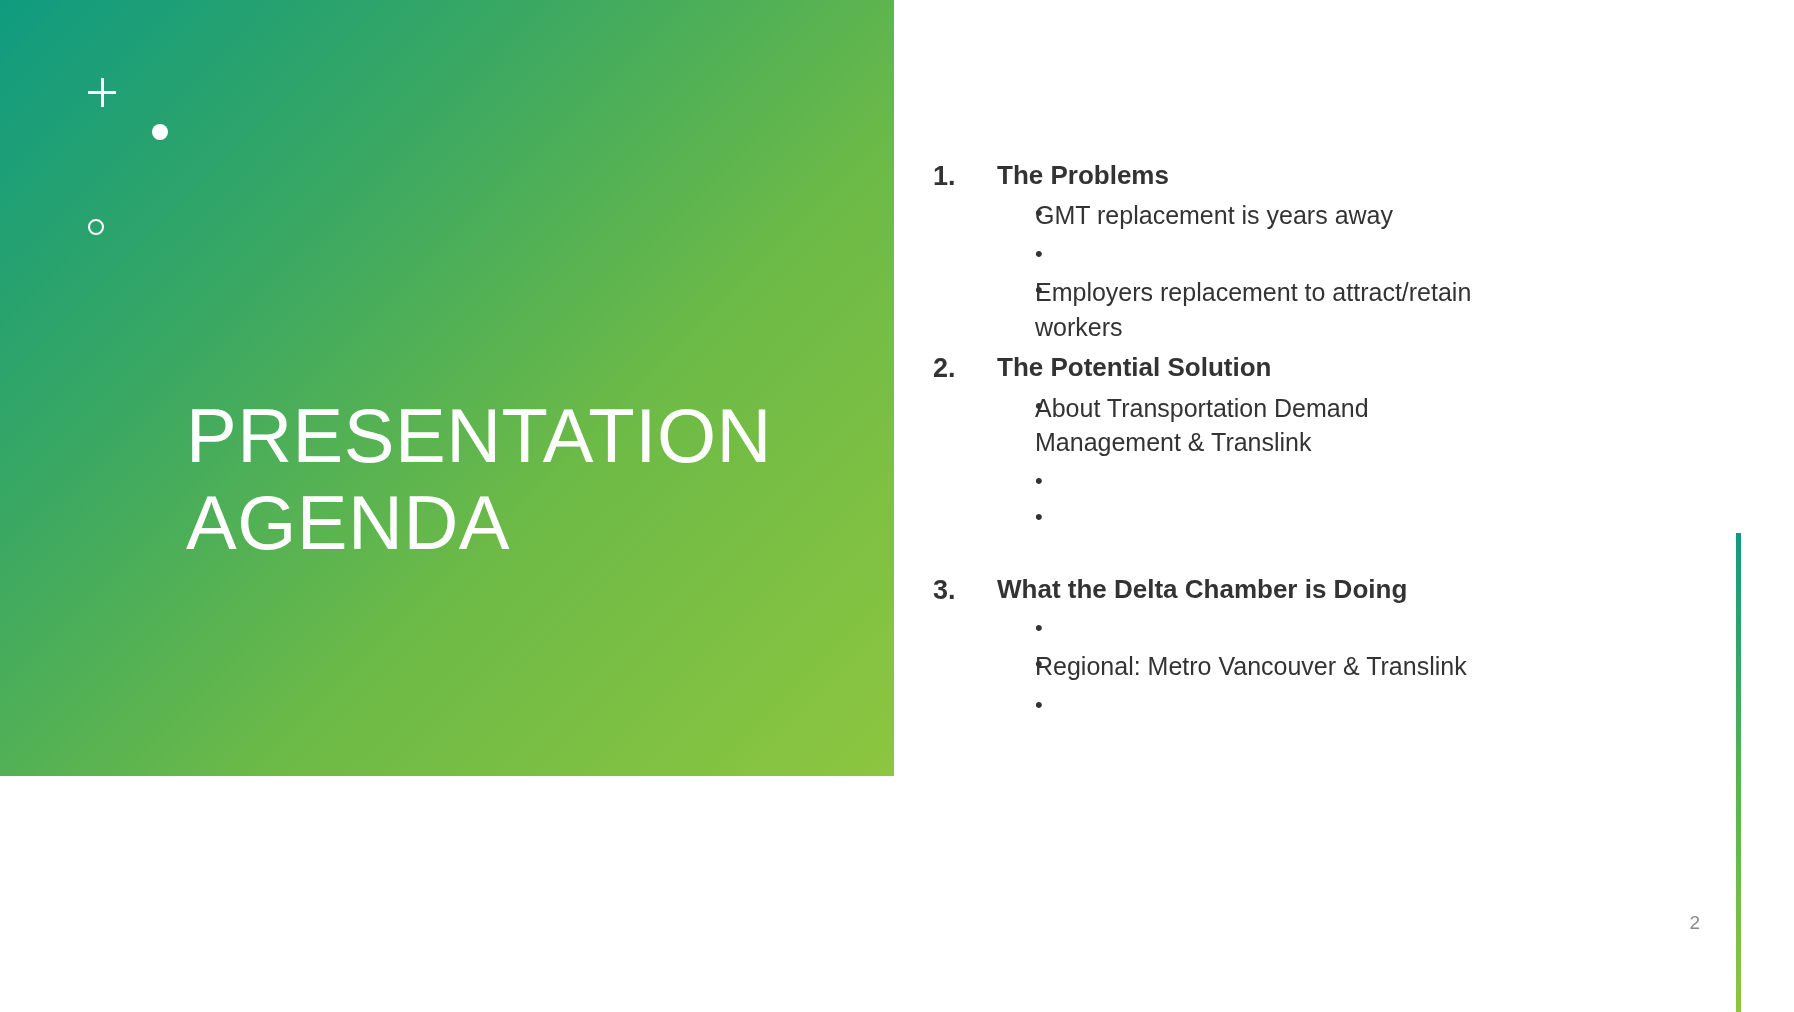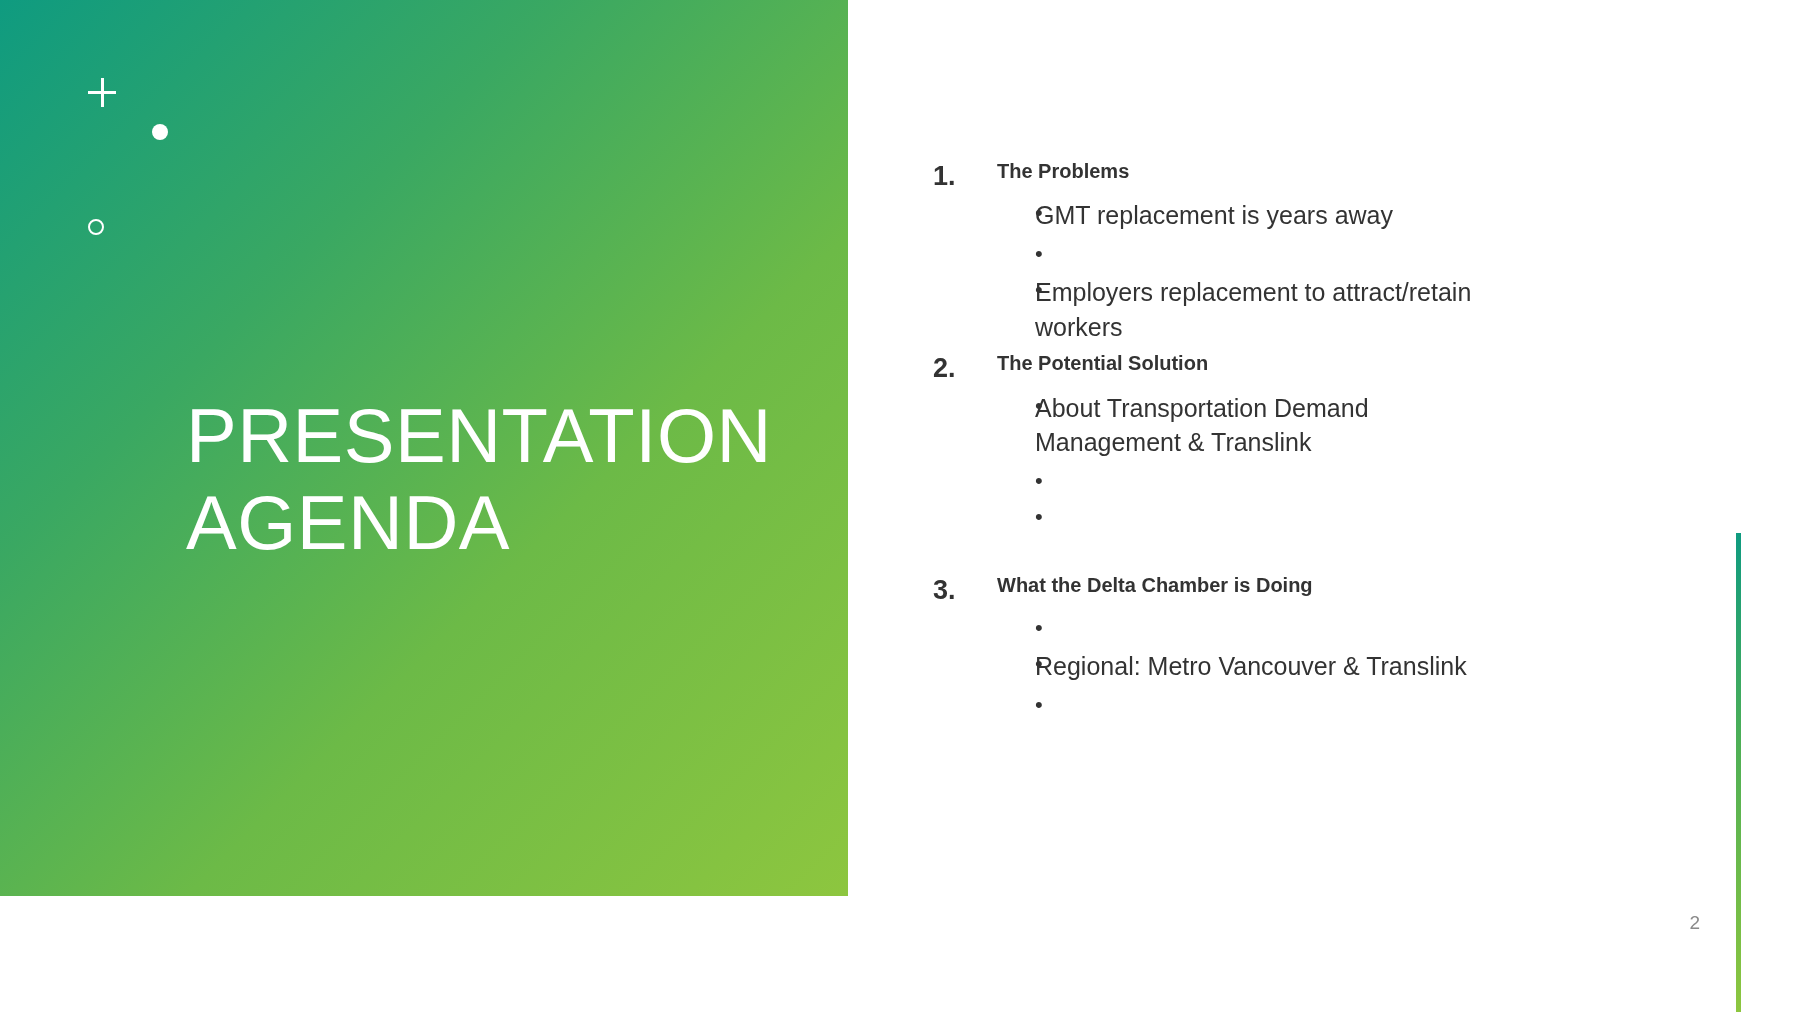--- a/index.html
+++ b/index.html
@@ -20,22 +20,23 @@
     background: #ffffff;
     overflow: hidden;
   }
 
   
   .left-panel {
     position: absolute;
     left: 0;
     top: 0;
     width: 848px;
-    height: 896px;
+    height: 776px;
     background: linear-gradient(135deg, #0f9b80 0%, #3aa862 32%, #6cba47 62%, #8dc63f 100%);
+    padding-left: 46px;
   }
   .deco-plus {
     position: absolute;
     left: 88px;
     top: 78px;
     width: 30px;
     height: 30px;
     color: #ffffff;
   }
   .deco-plus::before,
@@ -114,21 +115,21 @@
   }
   .group-num {
     width: 64px;
     flex: 0 0 64px;
     font-size: 27px;
     font-weight: bold;
     color: #333333;
     line-height: 1.35;
   }
   .group-title {
-    font-size: 20px;
+    font-size: 26px;
     font-weight: bold;
     color: #333333;
     line-height: 1.35;
   }
   .bullets {
     margin: 0;
     padding: 0;
     list-style: none;
   }
   .bullet {

